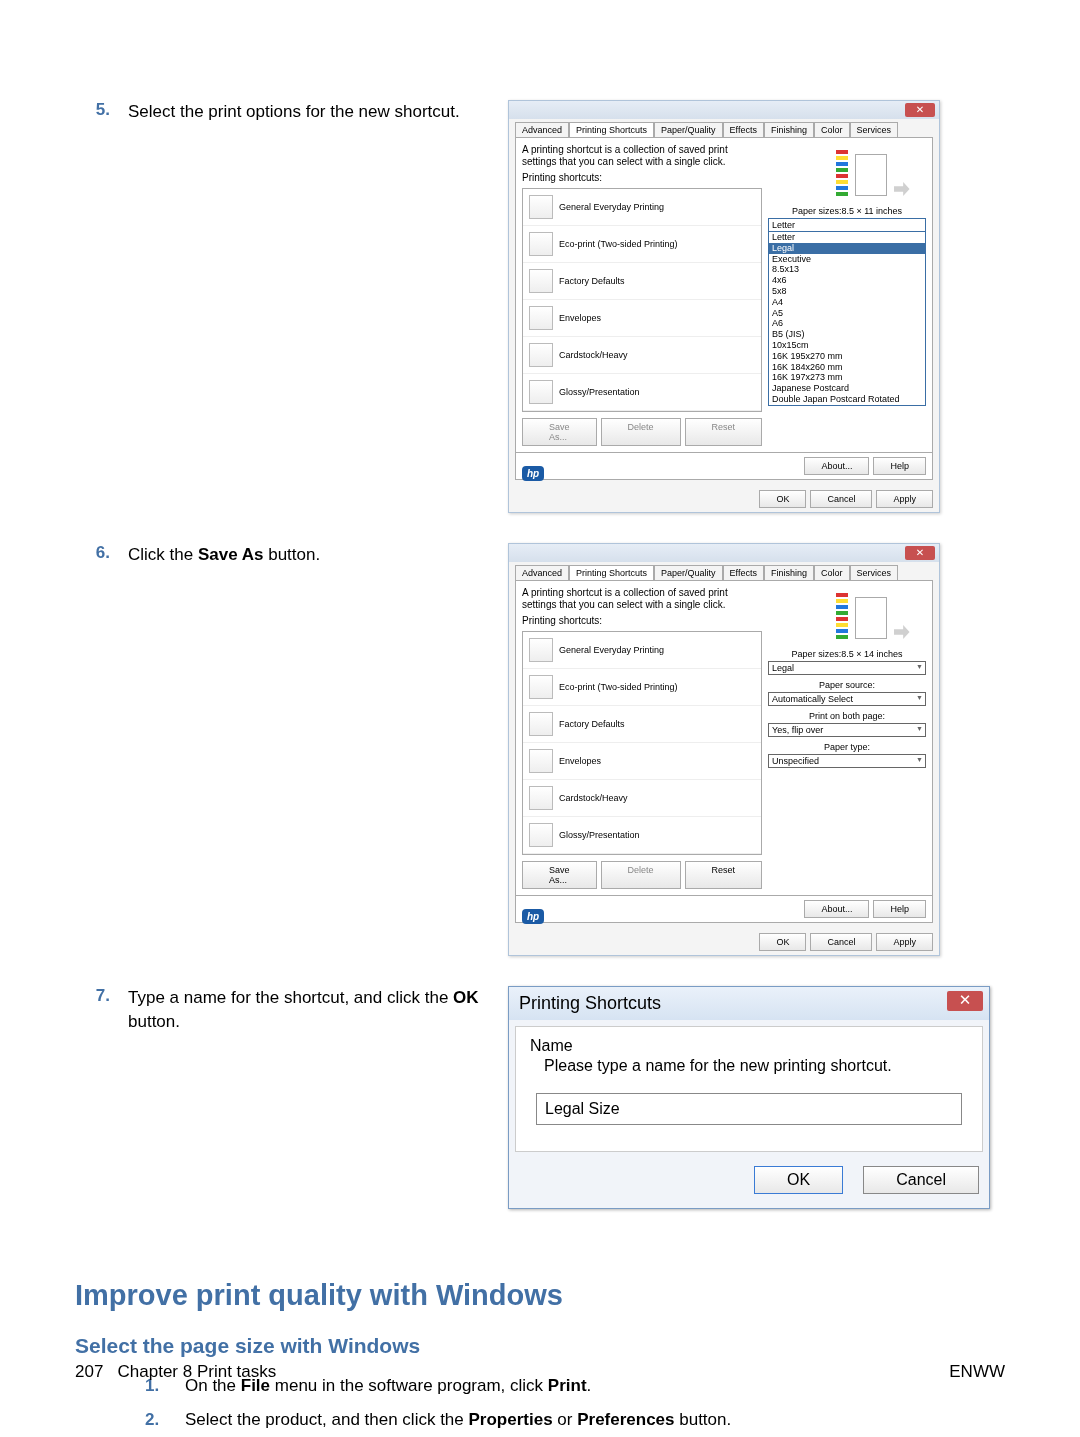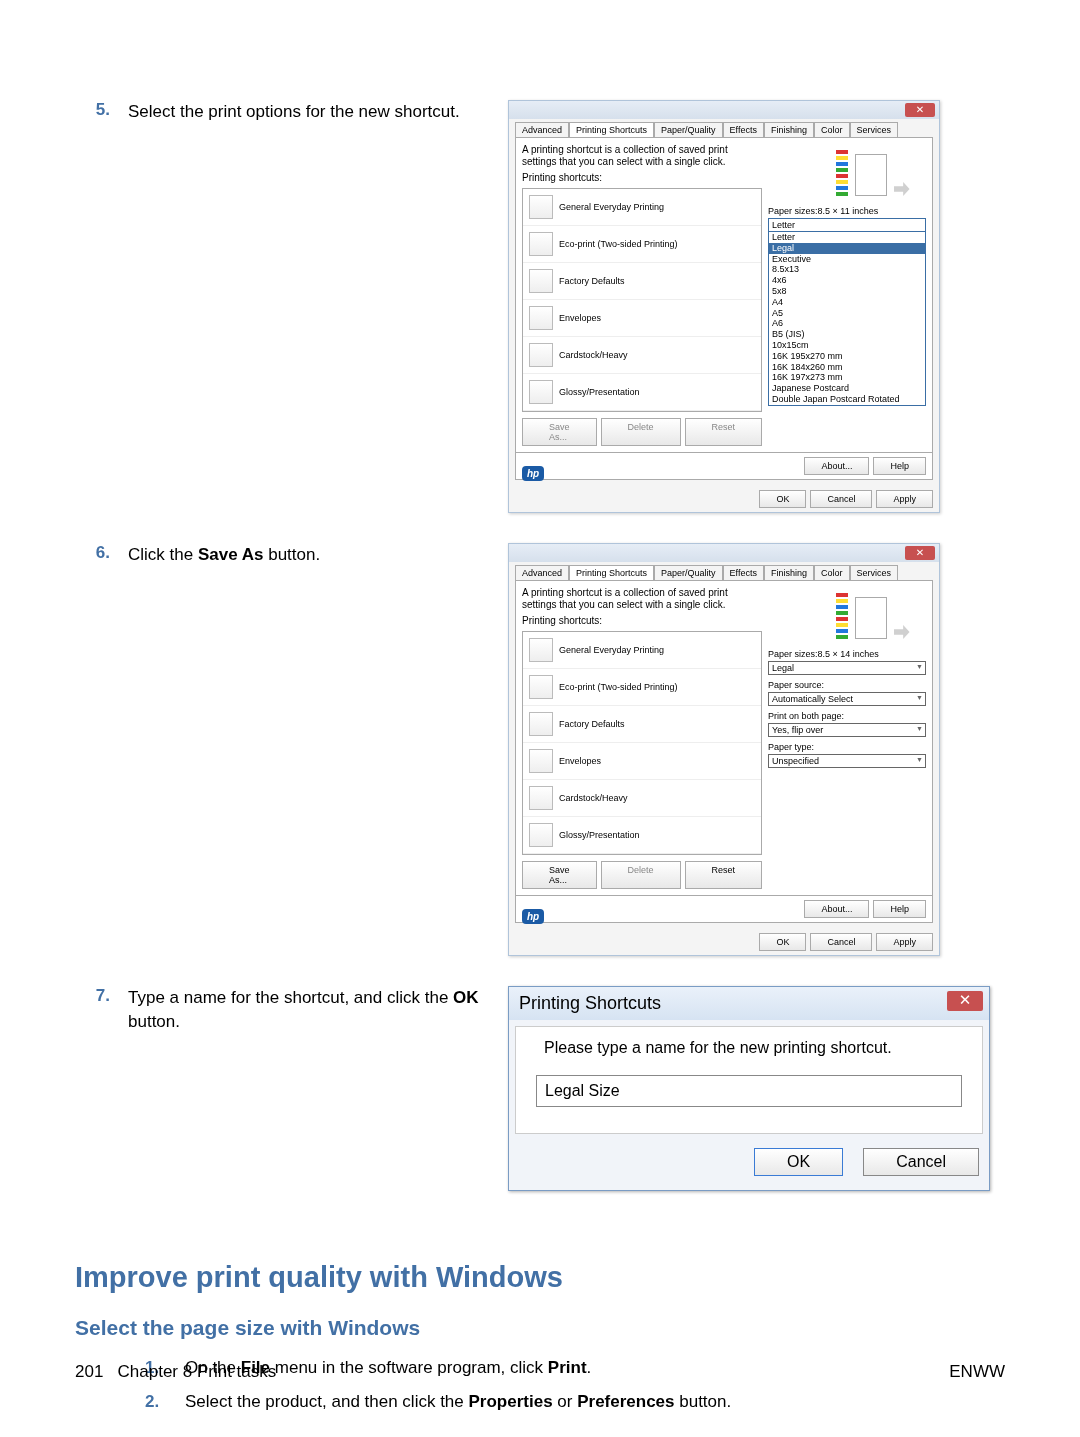--- a/index.html
+++ b/index.html
@@ -160,21 +160,21 @@
     display: inline-block;
     width: 16px;
     height: 14px;
     background: #d0d0d0;
     clip-path: polygon(0 30%, 60% 30%, 60% 0, 100% 50%, 60% 100%, 60% 70%, 0 70%);
     margin-left: 4px;
   }
   .right-group {
     margin-top: 62px;
   }
-  .rg-label { font-size: 9px; display: flex; justify-content: flex-start; margin-bottom: 2px; }
+  .rg-label { font-size: 9px; display: flex; justify-content: center; margin-bottom: 2px; }
   .rg-select {
     border: 1px solid #666;
     background: #fff;
     font-size: 9px;
     padding: 1px 3px;
     position: relative;
     margin-bottom: 5px;
   }
   .rg-select::after {
     content: '▼';
@@ -536,20 +536,21 @@
   <div class="step-row">
     <div class="step-num">7.</div>
     <div class="step-text"><span>Type a name for the shortcut, and click the </span><b>OK</b><span> button.</span></div>
     <div class="step-img">
       <div class="name-dlg">
         <div class="nd-title">
           <span>Printing Shortcuts</span>
           <div class="nd-close">✕</div>
         </div>
         <div class="nd-body">
+          <div>Name</div>
           <div style="margin-left:14px;margin-top:2px;">Please type a name for the new printing shortcut.</div>
           <div class="nd-input">Legal Size</div>
         </div>
         <div class="nd-btns">
           <div class="nd-btn primary">OK</div>
           <div class="nd-btn">Cancel</div>
         </div>
       </div>
     </div>
   </div>
@@ -562,17 +563,17 @@
       <div class="isn">1.</div>
       <div><span>On the </span><b>File</b><span> menu in the software program, click </span><b>Print</b><span>.</span></div>
     </div>
     <div class="inner-step">
       <div class="isn">2.</div>
       <div><span>Select the product, and then click the </span><b>Properties</b><span> or </span><b>Preferences</b><span> button.</span></div>
     </div>
   </div>
 
   <div class="page-footer">
-    <div><span>201</span>&nbsp;&nbsp;&nbsp;<span>Chapter 8   Print tasks</span></div>
+    <div><span>207</span>&nbsp;&nbsp;&nbsp;<span>Chapter 8   Print tasks</span></div>
     <div>ENWW</div>
   </div>
 
 </div>
 
 </body></html>

